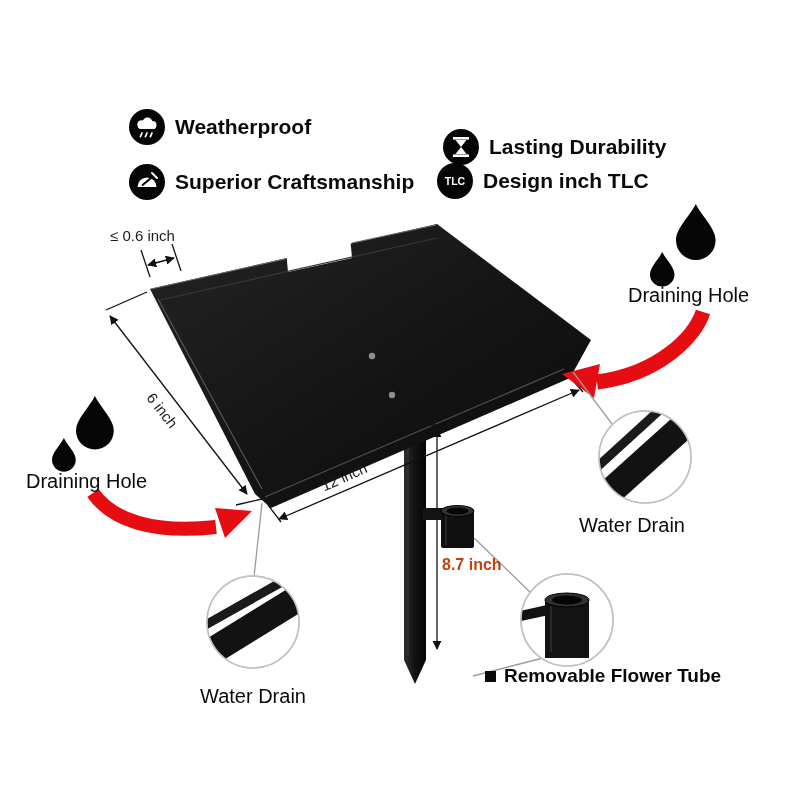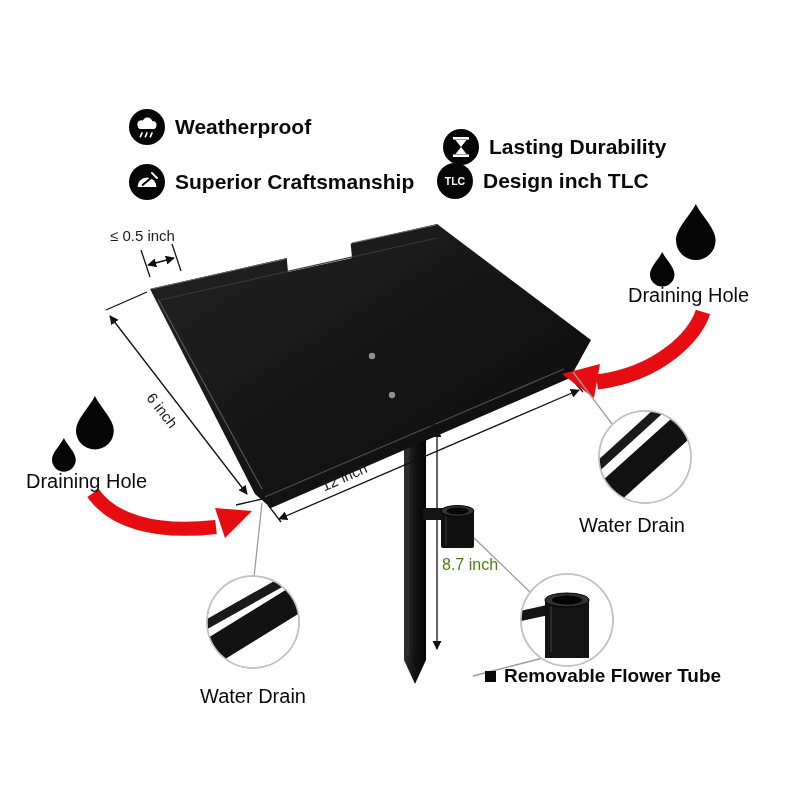--- a/index.html
+++ b/index.html
@@ -4,21 +4,21 @@
 <style>
   html,body{margin:0;padding:0;background:#fff;}
   #stage{position:relative;width:800px;height:800px;background:#fff;overflow:hidden;
          font-family:"Liberation Sans",sans-serif;color:#0a0a0a;}
   #art{position:absolute;left:0;top:0;}
   .overlay{position:absolute;white-space:nowrap;}
   .feature{display:flex;align-items:center;gap:9px;font-weight:700;font-size:21px;}
   .fi{width:38px;height:38px;flex:0 0 auto;display:block;}
   .callout-label{font-weight:400;font-size:20px;}
   .dim-label{font-size:15px;font-weight:400;color:#1c1c1c;}
-  .dim-label.bold{font-weight:400;font-size:16px;color:#4d7c0f;}
+  .dim-label.bold{font-weight:700;font-size:16px;color:#c2410c;}
   .rot52{transform:rotate(52deg);transform-origin:left center;}
   .rotm24{transform:rotate(-24deg);transform-origin:left center;}
   .tube-row{display:flex;align-items:center;gap:8px;font-weight:700;font-size:19px;}
   .sq{width:11px;height:11px;background:#0a0a0a;flex:0 0 auto;}
 </style>
 </head>
 <body>
 
 <div id="stage">
 
@@ -207,18 +207,18 @@
 
   <div class="overlay callout-label" style="left:628px;top:284px;">Draining Hole</div>
   <div class="overlay callout-label" style="left:26px;top:470px;">Draining Hole</div>
   <div class="overlay callout-label" style="left:579px;top:514px;">Water Drain</div>
   <div class="overlay callout-label" style="left:200px;top:685px;">Water Drain</div>
   <div class="overlay tube-row" style="left:461px;top:665px;padding-left:24px;">
     <span class="sq"></span>
     <span>Removable Flower Tube</span>
   </div>
 
-  <div class="overlay dim-label" style="left:110px;top:227px;">≤ 0.5 inch</div>
+  <div class="overlay dim-label" style="left:110px;top:227px;">≤ 0.6 inch</div>
   <div class="overlay dim-label rot52" style="left:150px;top:386px;">6 inch</div>
   <div class="overlay dim-label rotm24" style="left:322px;top:478px;">12 inch</div>
   <div class="overlay dim-label bold" style="left:442px;top:556px;">8.7 inch</div>
 
 </div>
 
 </body></html>

